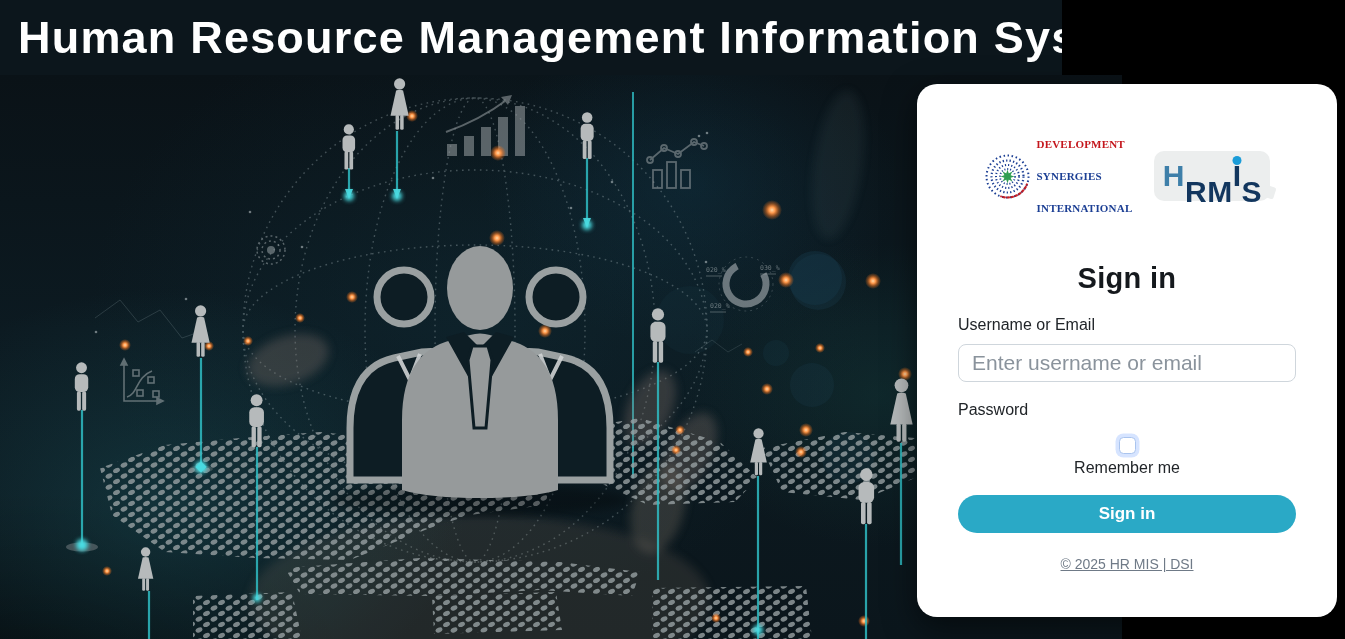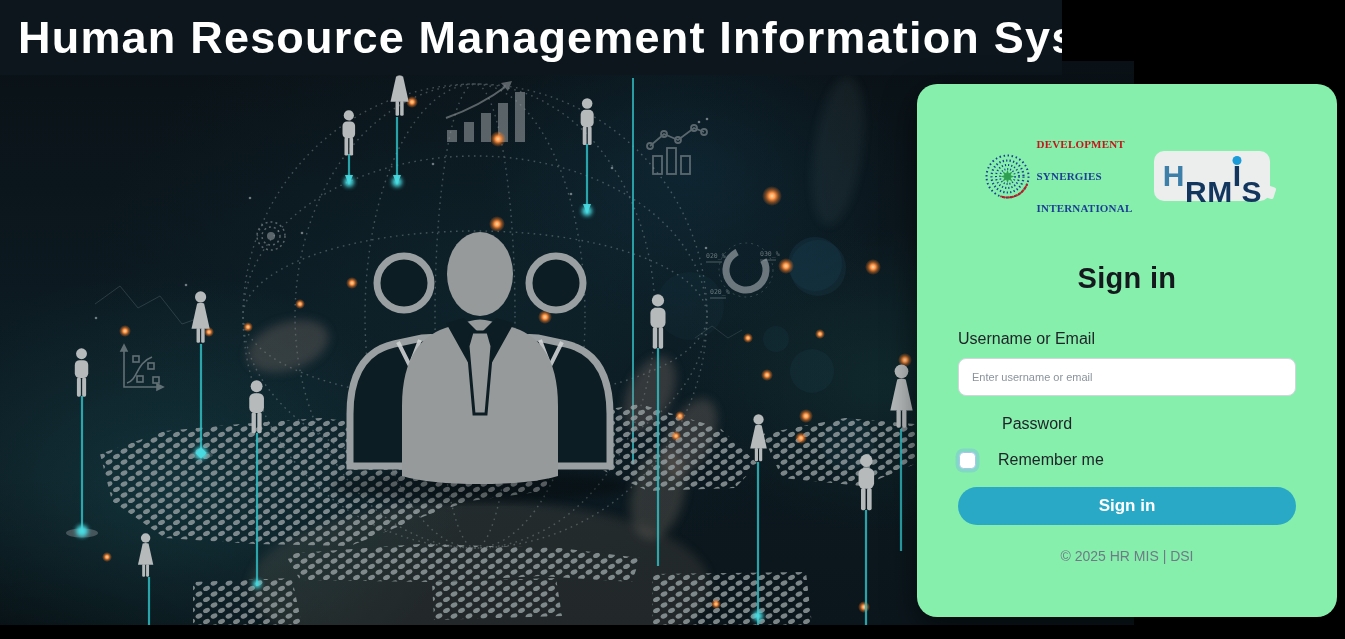--- a/index.html
+++ b/index.html
@@ -1,65 +1,65 @@
 <!DOCTYPE html>
 <html><head>
 <meta charset="utf-8">
 <style>
   html,body{margin:0;padding:0;background:#000;}
   .stage{position:relative;width:1345px;height:639px;background:#000;overflow:hidden;
          font-family:"Liberation Sans",sans-serif;}
   
-  .photo{position:absolute;left:0;top:61px;width:1122px;height:564px;overflow:hidden;
+  .photo{position:absolute;left:0;top:75px;width:1122px;height:564px;overflow:hidden;
     background:
       radial-gradient(430px 310px at 165px 430px, rgba(34,108,118,.32), transparent 70%),
       radial-gradient(300px 230px at 690px 110px, rgba(20,70,95,.28), transparent 70%),
       radial-gradient(280px 210px at 880px 320px, rgba(28,92,84,.22), transparent 72%),
       radial-gradient(520px 400px at 480px 230px, rgba(18,52,64,.32), transparent 75%),
       radial-gradient(420px 260px at 40px 610px, rgba(0,0,0,.55), transparent 75%),
-      linear-gradient(180deg,#0a1217 0%,#0c1a21 45%,#0b161c 100%); padding-left: 12px;}
+      linear-gradient(180deg,#0a1217 0%,#0c1a21 45%,#0b161c 100%);}
   .photo svg{position:absolute;left:0;top:0;}
   
   .title{position:absolute;left:0;top:0;width:1062px;height:75px;background:#0c161c;
          color:#fff;font-size:45px;font-weight:600;letter-spacing:1.2px;line-height:75px;
          padding-left:18px;box-sizing:border-box;white-space:nowrap;margin:0;overflow:hidden;}
   
-  .card{position:absolute;left:917px;top:84px;width:420px;height:533px;background:#86efac;
+  .card{position:absolute;left:917px;top:84px;width:420px;height:533px;background:#ffffff;
         border-radius:20px;box-shadow:0 10px 32px rgba(0,0,0,.55);box-sizing:border-box;
         padding:0 41px;}
   .logos{margin-top:54px;display:flex;justify-content:center;align-items:center;gap:22px;}
   .dsi{display:flex;align-items:center;gap:6px;}
   .dsi-text{font-family:"Liberation Serif",serif;font-weight:700;font-size:11px;
             line-height:12px;letter-spacing:.2px;}
   .dsi-l1{color:#c4161c;} .dsi-l2,.dsi-l3{color:#1c3f94;margin-top:20px;}
   .hrmis{position:relative;background:#eceeee;border-radius:10px;height:50px;width:116px;
          display:flex;align-items:center;justify-content:center;font-weight:700;
          font-size:30px;letter-spacing:.5px;}
   .hrmis::after{content:"";position:absolute;right:-5px;bottom:3px;width:12px;height:12px;
          background:#eceeee;border-radius:2px;transform:rotate(18deg);}
   .hrmis .h{color:#3e7fa9;} .hrmis .rm,.hrmis .s{color:#12365e;margin-top:32px;}
   .hrmis .iwrap{position:relative;color:#12365e;}
   .hrmis .idot{position:absolute;top:-3px;left:50%;transform:translateX(-50%);
          width:9px;height:9px;background:#1b9cd8;border-radius:50%;}
   .signin-h{margin:48px 0 0;text-align:center;font-size:29px;font-weight:700;
             color:#15191d;letter-spacing:.3px;}
   .field-label{font-size:16px;color:#212529;}
-  .ml1{margin-top:35px;} .ml2{margin-top:19px;margin-left:44px;}
+  .ml1{margin-top:21px;} .ml2{margin-top:19px;}
   .text-input{margin-top:10px;width:100%;height:38px;border:1px solid #cfd6dc;border-radius:8px;
-         padding:4px 13px;font-size:11px;color:#212529;box-sizing:border-box;outline:none;
+         padding:4px 13px;font-size:21px;color:#212529;box-sizing:border-box;outline:none;
          background:#fff;font-family:inherit;}
   .text-input::placeholder{color:#8a939c;}
-  .remember{margin-top:18px;display:flex;align-items:center;gap:22px;font-size:16px;color:#212529;}
+  .remember{margin-top:18px;display:flex;align-items:center;gap:5px;font-size:16px;color:#212529;flex-direction:column;}
   .checkbox{appearance:none;-webkit-appearance:none;width:17px;height:17px;margin:0 0 0 1px;
          border:1px solid #a9c4ee;border-radius:4.5px;background:#fff;cursor:pointer;
          box-shadow:0 0 0 3.5px rgba(120,165,255,.30);}
   .signin-btn{margin-top:18px;width:100%;height:38px;border:none;border-radius:19px;
          background:#2aa9c6;color:#fff;font-size:17px;font-weight:700;cursor:pointer;
          font-family:inherit;}
-  .footer{margin-top:23px;text-align:center;font-size:14px;color:#6f7a87;}
+  .footer{margin-top:23px;text-align:center;font-size:14px;color:#6f7a87;text-decoration:underline;}
 </style>
 </head>
 <body>
 
 <div class="stage">
 
   <div class="photo">
     <svg class="deco" width="1122" height="564" viewBox="0 75 1122 564">
       <defs>
         <pattern id="mapdots" width="15" height="11" patternUnits="userSpaceOnUse">

